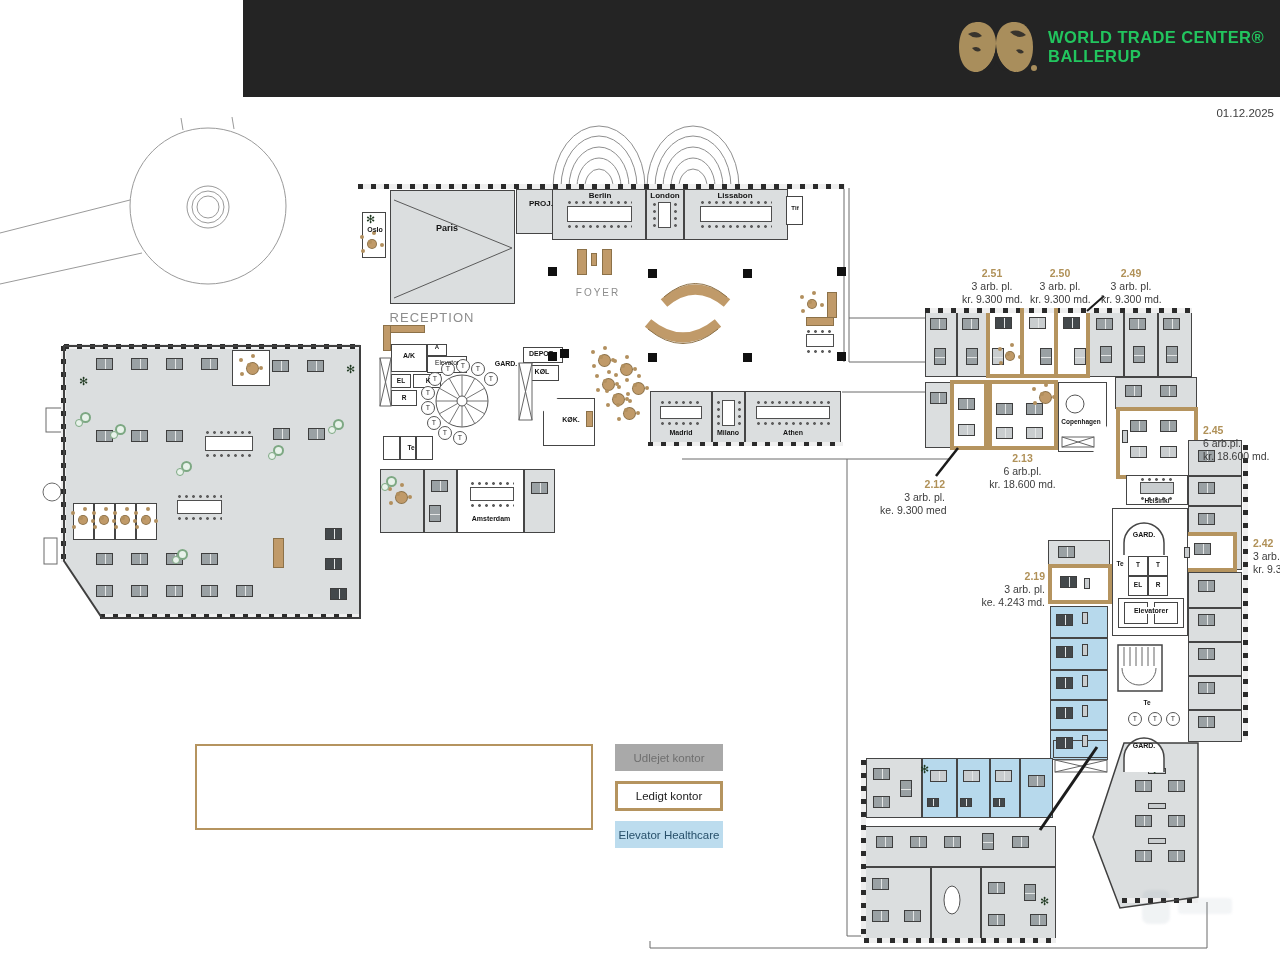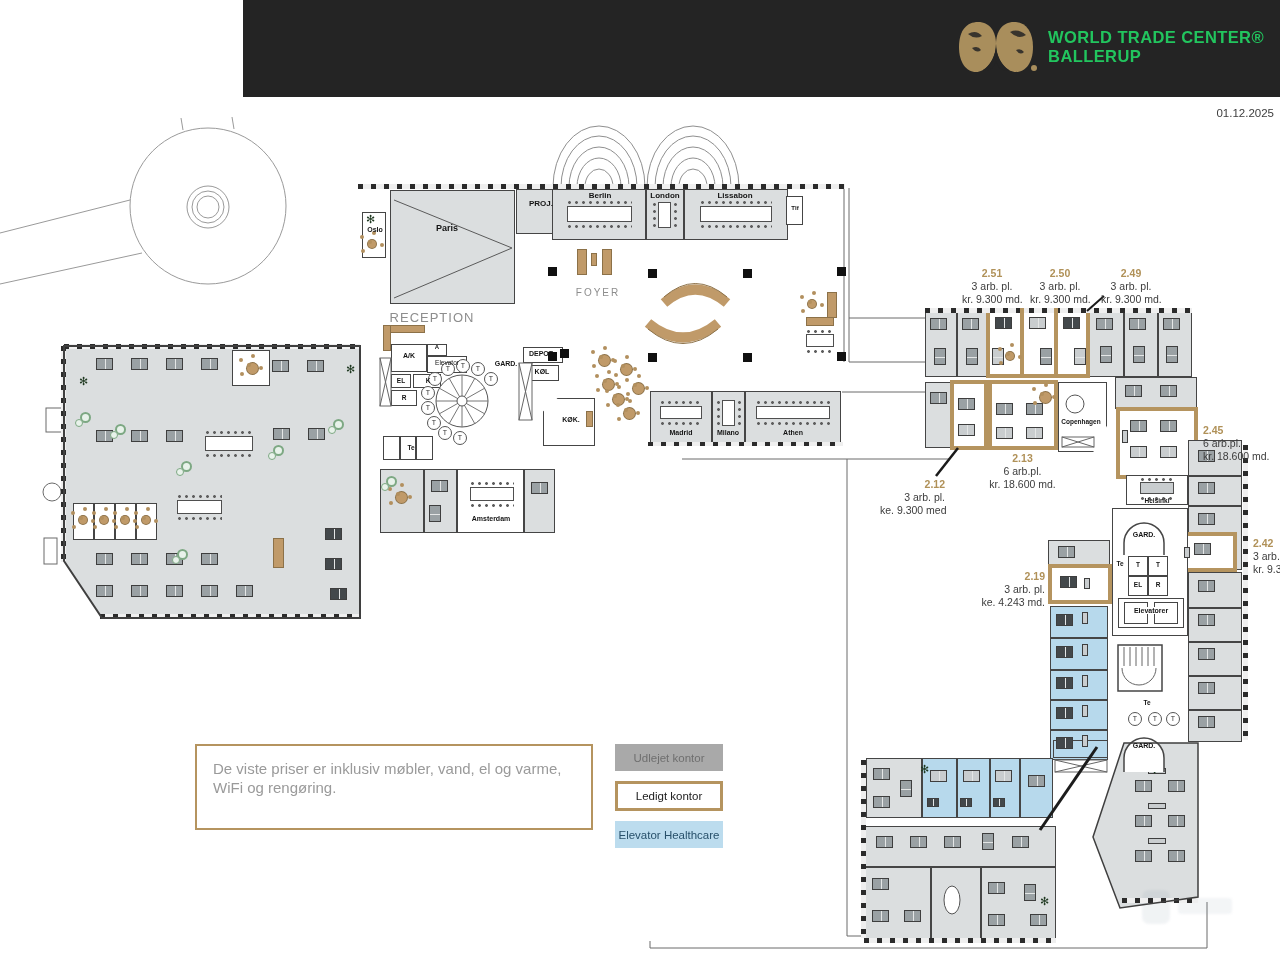--- a/index.html
+++ b/index.html
@@ -597,24 +597,20 @@
 
     <ellipse cx="952" cy="900" rx="8" ry="14" fill="#fff" stroke="#555"></ellipse>
 
     <polygon points="1124,743 1198,743 1198,897 1120,908 1093,837" fill="none" stroke="#3f3f3f" stroke-width="1.5"></polygon>
 
     <line x1="1104" y1="296" x2="1087" y2="311" stroke="#1a1a1a" stroke-width="2"></line>
     <line x1="958" y1="448" x2="936" y2="476" stroke="#1a1a1a" stroke-width="2.5"></line>
   </svg>
 
   <div class="lgbox">
-    <div class="lgbody">
-      <span>De viste priser er inklusiv møbler, vand, el og varme,</span><br>
-      <span>WiFi og rengøring.</span>
-    </div>
   </div>
   <div class="sw sw1">
     <span>Udlejet kontor</span>
   </div>
   <div class="sw sw2">
     <span>Ledigt kontor</span>
   </div>
   <div class="sw sw3">
     <span>Elevator Healthcare</span>
   </div>

